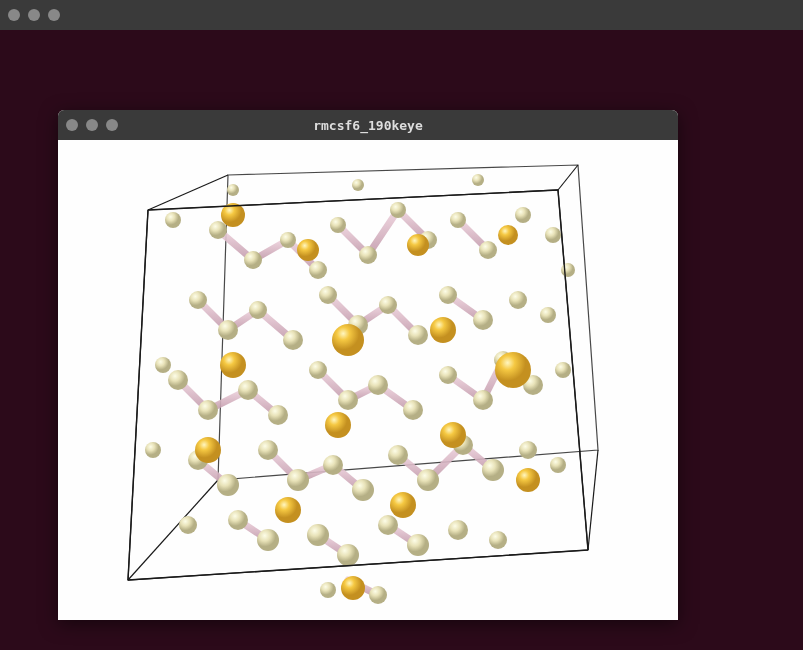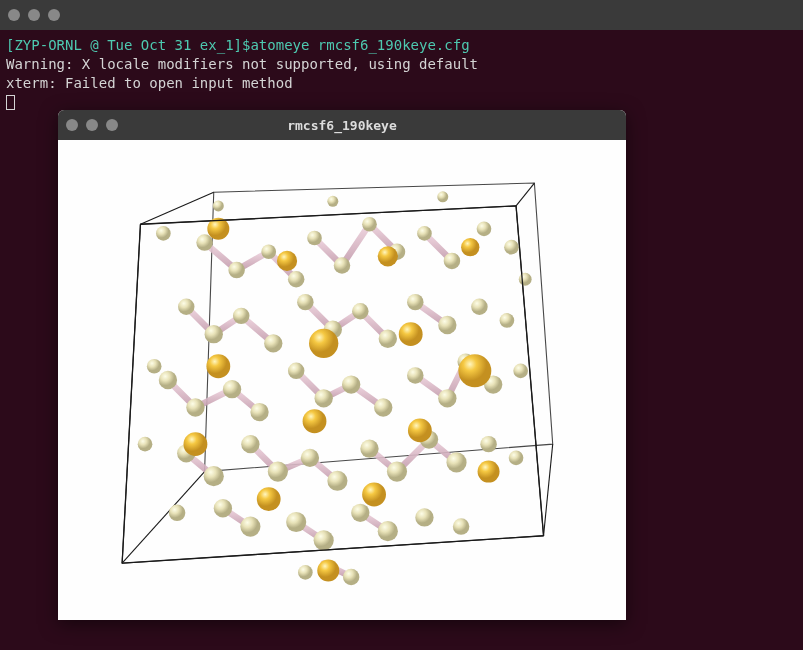--- a/index.html
+++ b/index.html
@@ -63,21 +63,21 @@
       display: inline-block;
       width: 9px;
       height: 15px;
       border: 1px solid #d4d4d4;
       vertical-align: text-bottom;
     }
     .sub-window {
       position: absolute;
       left: 58px;
       top: 110px;
-      width: 568px;
+      width: 620px;
       height: 510px;
       background: #fff;
       border-radius: 6px 6px 0 0;
       box-shadow: 0 4px 18px rgba(0,0,0,0.5);
       overflow: hidden;
     }
     .sub-titlebar {
       height: 30px;
       background: #3a3a3a;
       display: flex;
@@ -108,28 +108,20 @@
 </head>
 <body>
 
 <div class="terminal-window">
   <div class="titlebar">
     <div class="traffic-lights">
       <div class="traffic-light"></div>
       <div class="traffic-light"></div>
       <div class="traffic-light"></div>
     </div>
-  </div>
-  <div class="terminal-content">
-    <div>
-      <span class="prompt">[ZYP-ORNL @ Tue Oct 31 ex_1]$</span><span class="prompt">atomeye rmcsf6_190keye.cfg</span>
-    </div>
-    <div class="warn-line">Warning: X locale modifiers not supported, using default</div>
-    <div class="warn-line">xterm: Failed to open input method</div>
-    <div><span class="cursor-box"></span></div>
   </div>
 </div>
 
 <div class="sub-window">
   <div class="sub-titlebar">
     <div class="traffic-lights">
       <div class="traffic-light"></div>
       <div class="traffic-light"></div>
       <div class="traffic-light"></div>
     </div>

